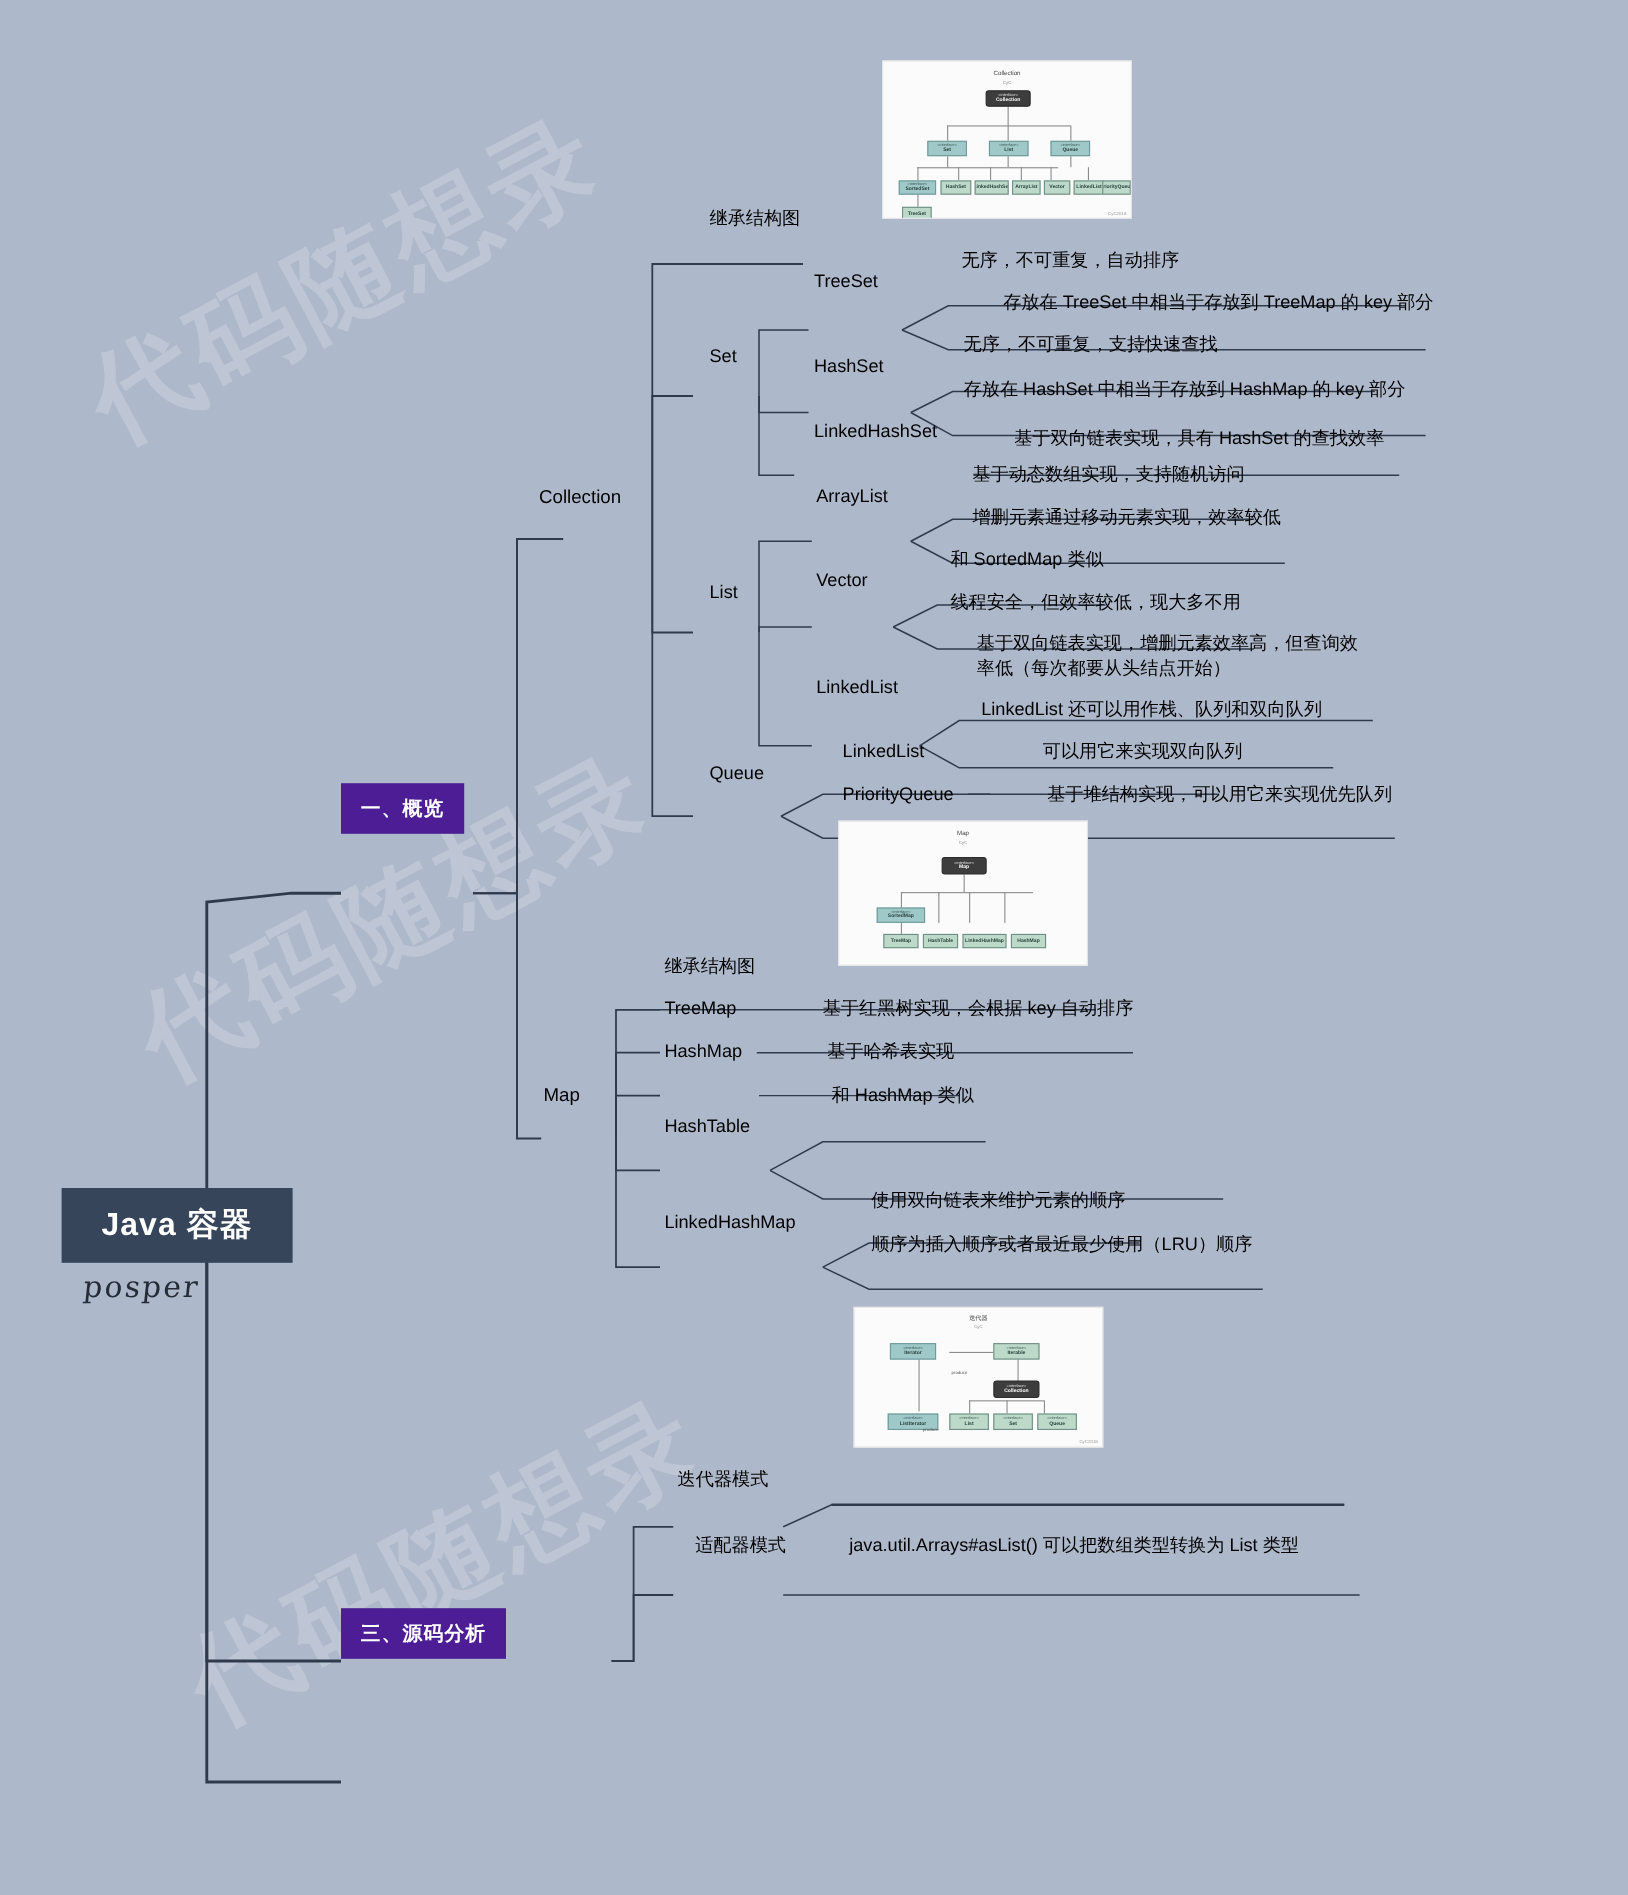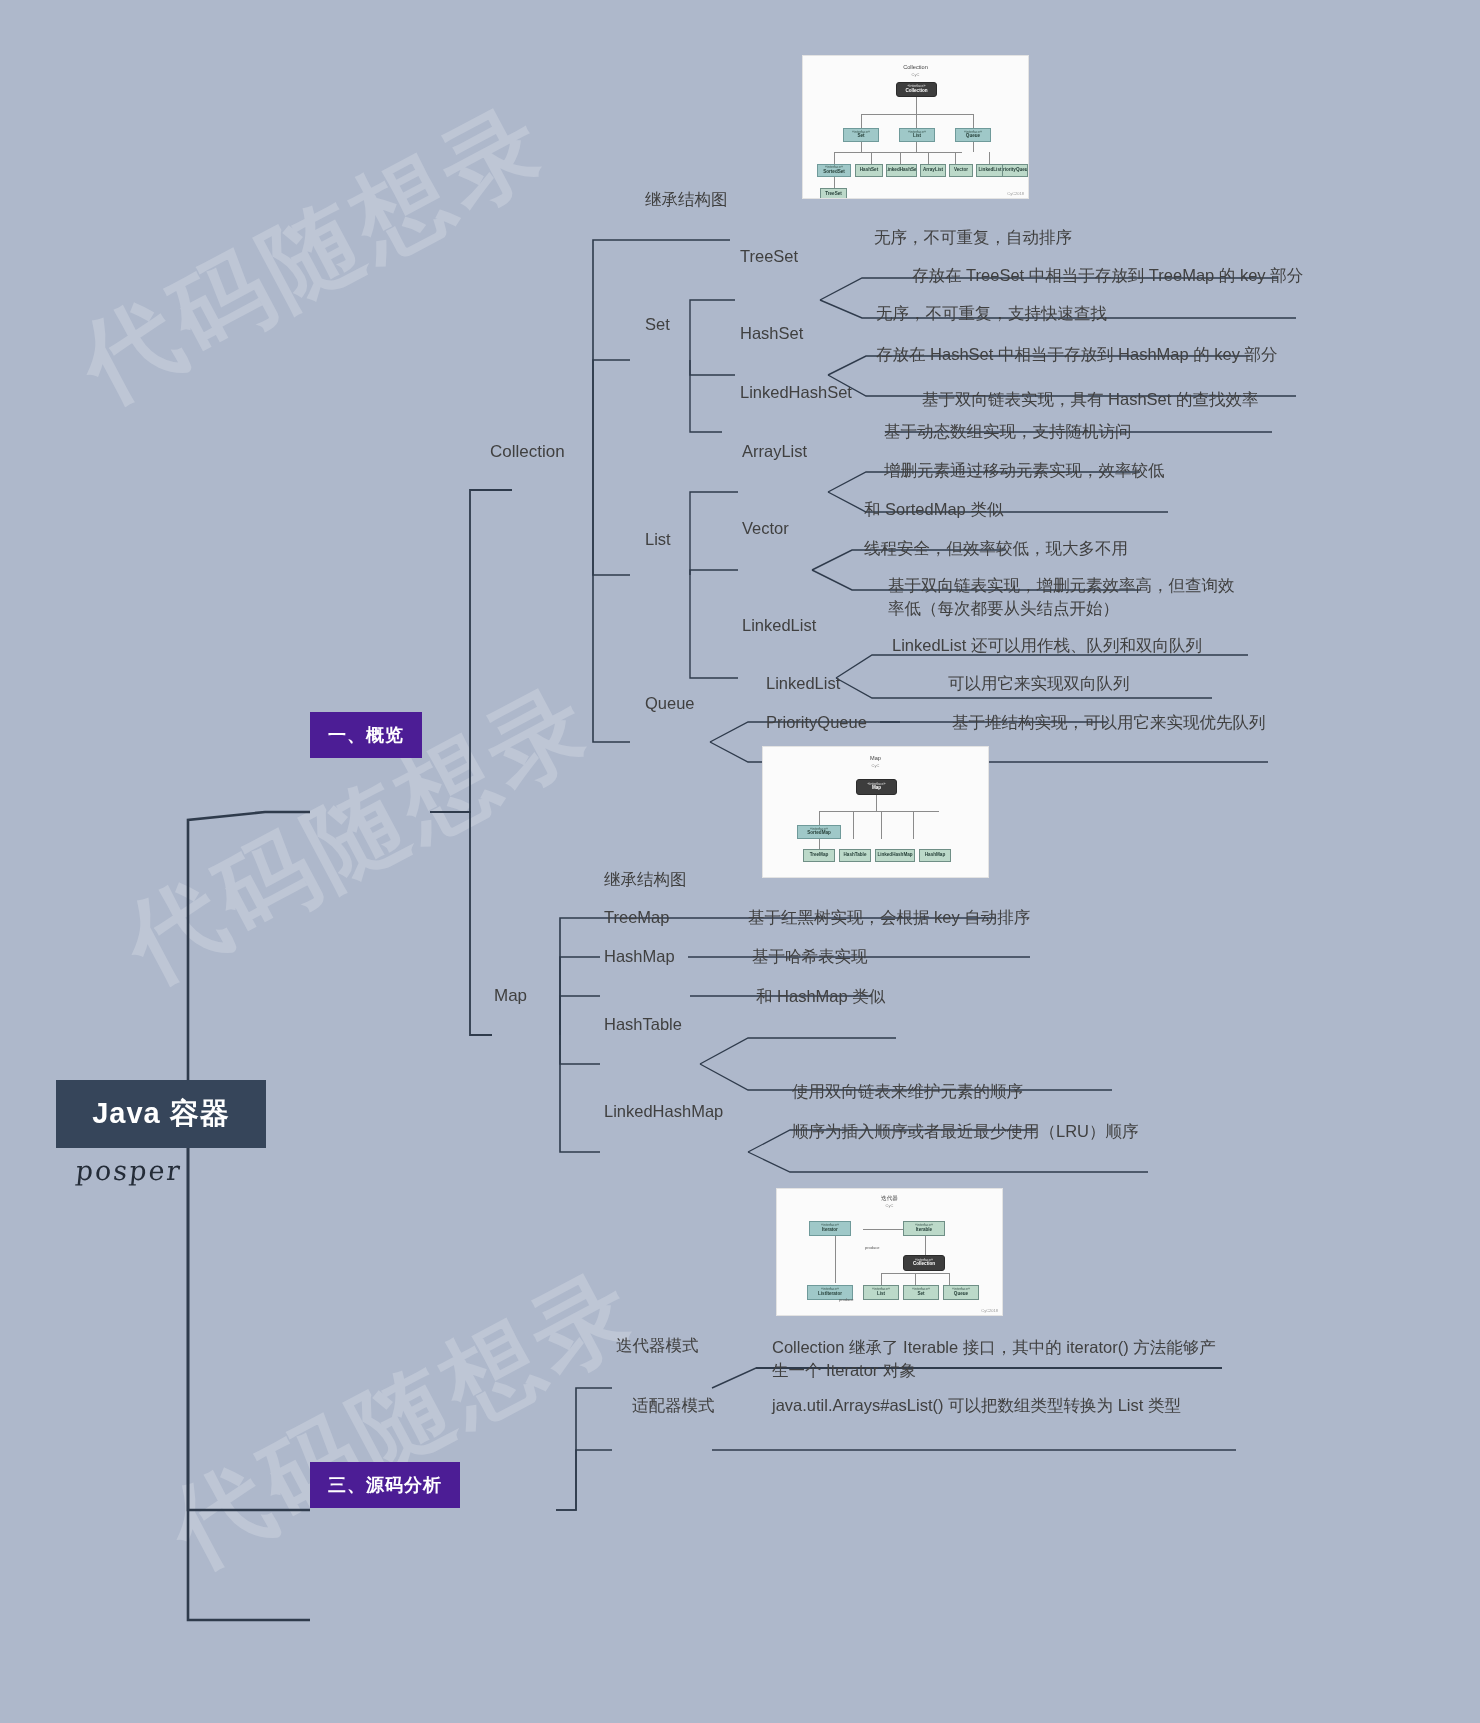--- a/index.html
+++ b/index.html
@@ -30,21 +30,21 @@
   .wm2 { left:105px; top:770px; }
   .wm3 { left:150px; top:1355px; }
 
   
   svg.lines { position:absolute; inset:0; width:1480px; height:1723px; pointer-events:none; }
   svg.lines path, svg.lines line { fill:none; stroke:#2f3b4c; }
 
   
   .node {
     position:absolute;
-    color:#404040;
+    color:#000000;
     font-size:16.5px;
     line-height:1.38;
     white-space:pre;
   }
   .node.wrap { white-space:normal; }
 
   .root {
     position:absolute;
     background:#36455a;
     color:#ffffff;
@@ -231,21 +231,20 @@
   <div class="node" style="left:752px; top:945px;">基于哈希表实现</div>
 
   <div class="node" style="left:604px; top:1013px;">HashTable</div>
   <div class="node" style="left:756px; top:985px;">和 HashMap 类似</div>
 
   <div class="node" style="left:604px; top:1100px;">LinkedHashMap</div>
   <div class="node" style="left:792px; top:1080px;">使用双向链表来维护元素的顺序</div>
   <div class="node" style="left:792px; top:1120px;">顺序为插入顺序或者最近最少使用（LRU）顺序</div>
 
   <div class="node" style="left:616px; top:1334px;">迭代器模式</div>
-  <div class="node wrap" style="left:772px; top:1336px; width:460px;">Collection 继承了 Iterable 接口，其中的 iterator() 方法能够产生一个 Iterator 对象</div>
 
   <div class="node" style="left:632px; top:1394px;">适配器模式</div>
   <div class="node" style="left:772px; top:1394px;">java.util.Arrays#asList() 可以把数组类型转换为 List 类型</div>
 
   <div class="diagram" style="left:802px; top:55px; width:227px; height:144px;">
     <div class="dg-title" style="top:8px; font-size:5.6px;">Collection</div>
     <div class="dg-sub" style="top:16px; font-size:4px;">CyC</div>
 
     <div class="dg-line" style="left:113px; top:41px; width:1px; height:17px;"></div>
     <div class="dg-line" style="left:58px;  top:58px; width:112px; height:1px;"></div>

